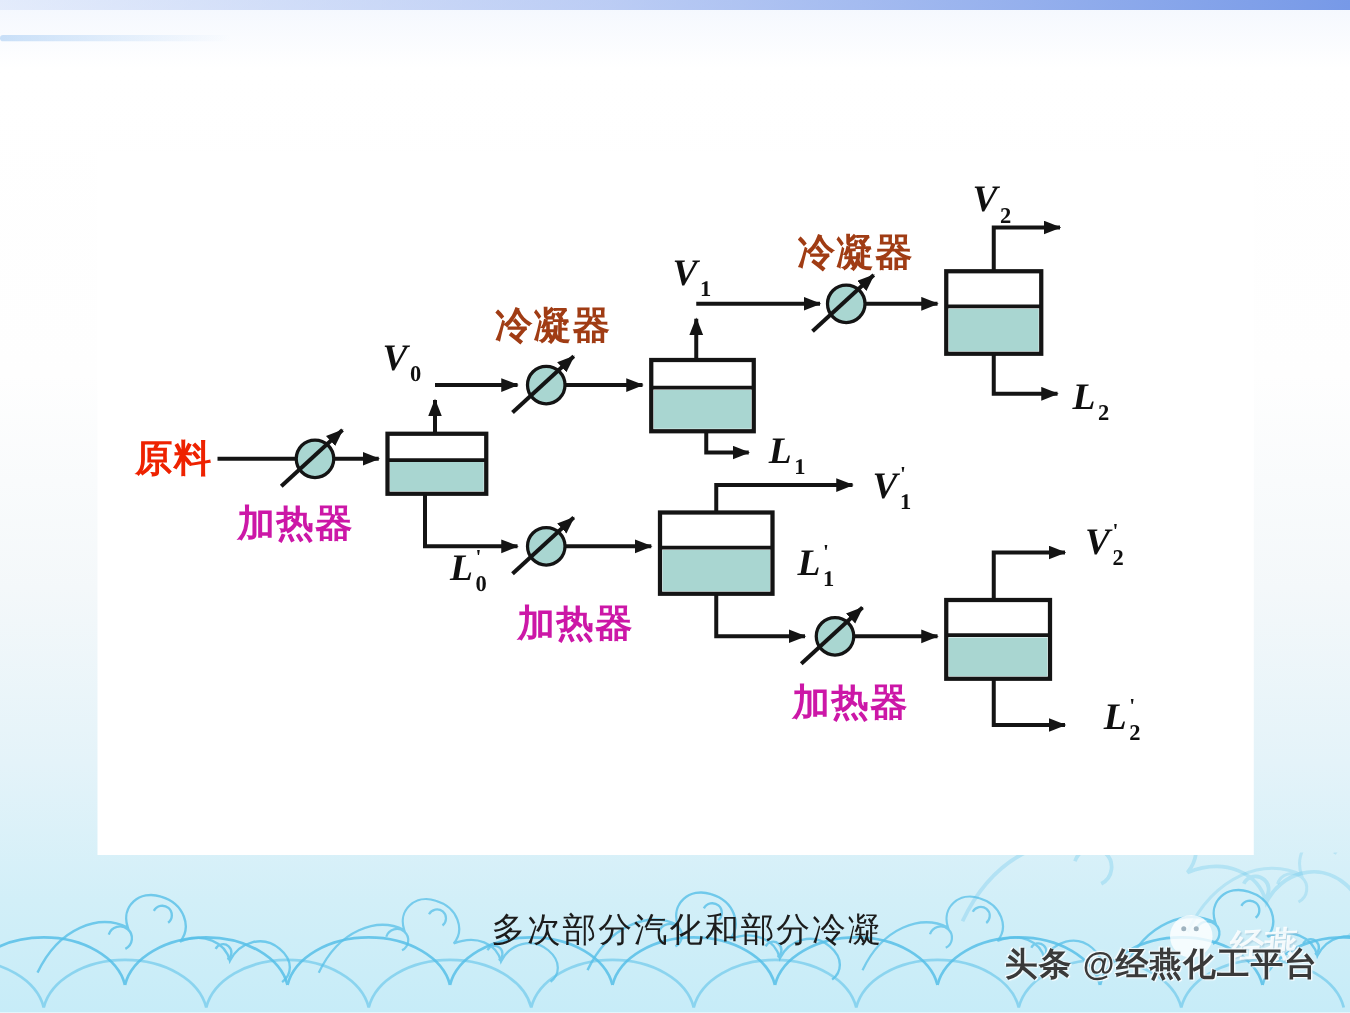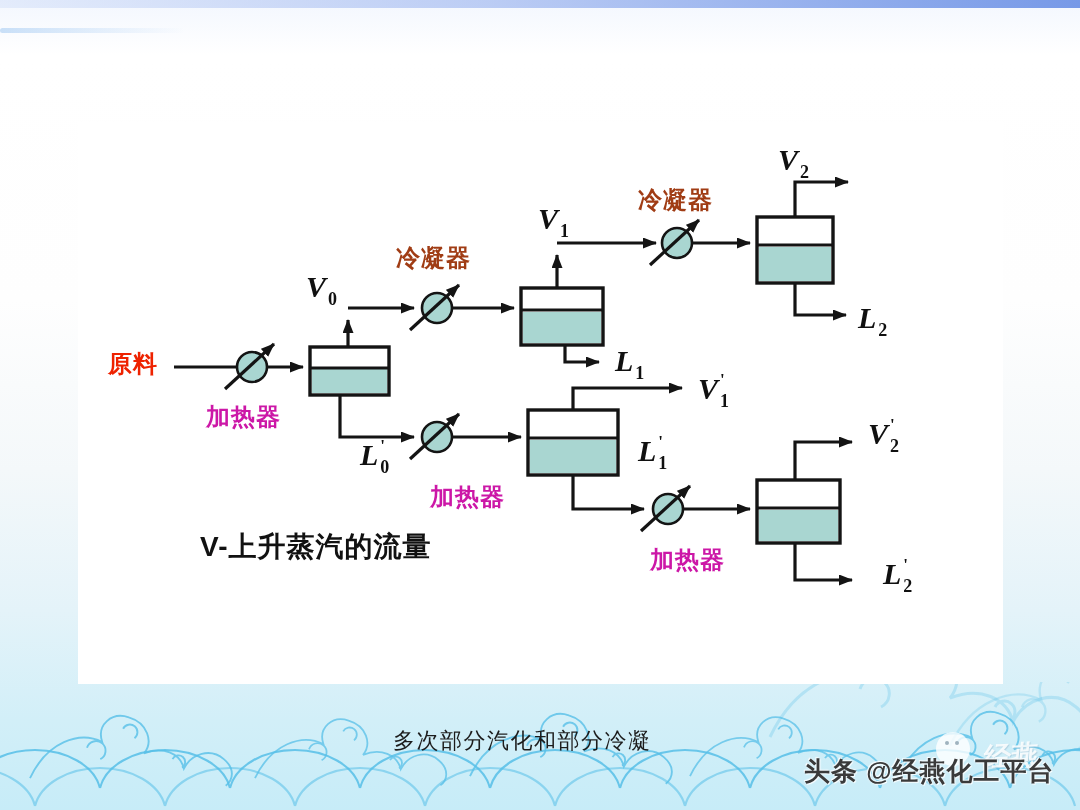--- a/index.html
+++ b/index.html
@@ -17,35 +17,35 @@
   .top-streak{
     position:absolute;left:0;top:28px;width:185px;height:5px;border-radius:3px;
     background:linear-gradient(90deg,rgba(160,200,242,.55),rgba(160,200,242,0));
   }
   .content-panel{
     position:absolute;left:78px;top:122px;width:925px;height:562px;
     background:#ffffff;
   }
   .content-panel svg{position:absolute;left:0;top:0;}
   .lbl{position:absolute;line-height:1.05;white-space:nowrap;}
-  .cjk-b{font-weight:bold;font-size:24px;letter-spacing:1px;}
+  .cjk-b{font-weight:bold;font-size:30px;letter-spacing:1px;}
   .feed{color:#ee2200;font-family:Liberation Serif, serif;}
-  .heater{color:#cc17a7;margin-left:16px;}
+  .heater{color:#cc17a7;}
   .cond{color:#a03c14;}
   .legend{font-weight:bold;font-size:28px;color:#111;letter-spacing:1px;}
   .var{
     position:absolute;display:flex;align-items:flex-start;line-height:1;
     font-family:"Liberation Serif",serif;font-weight:bold;font-style:italic;
     font-size:30px;color:#101010;
   }
   .var .ps{display:inline-flex;flex-direction:column;align-items:flex-start;margin-left:2px;}
   .var .prime{font-style:normal;font-size:17px;line-height:11px;height:11px;}
   .var .sub{font-style:normal;font-size:18px;line-height:18px;margin-top:7px;}
   .caption{
-    position:absolute;left:393px;top:726px;font-size:22px;color:#1c1c1c;letter-spacing:1.5px;
+    position:absolute;left:393px;top:726px;font-size:27px;color:#1c1c1c;letter-spacing:1.5px;
   }
   .watermark{
     position:absolute;left:804px;top:754px;font-size:26px;font-weight:bold;color:#3a3a3a;
     letter-spacing:1px;
     text-shadow:0 0 3px #eaf7fc,1px 1px 0 rgba(255,255,255,.9),-1px -1px 0 rgba(255,255,255,.9);
   }
   .ghost-logo{position:absolute;left:936px;top:728px;width:140px;height:46px;pointer-events:none;}
   .ghost-logo .bird{
     position:absolute;left:0;top:4px;width:34px;height:34px;border-radius:50%;
     background:rgba(255,255,255,.80);
@@ -256,21 +256,20 @@
       </span>
   </div>
   <div class="var" style="left:805px;top:437px;">
     <span>L</span>
     <span class="ps">
         <span class="prime">'</span>
         <span class="sub">2</span>
       </span>
   </div>
 
-  <div class="lbl legend" style="left:122px;top:410px;">V-上升蒸汽的流量</div>
 </div>
 
 <div class="caption">多次部分汽化和部分冷凝</div>
 
 <div class="ghost-logo">
   <span class="bird">
       <i class="e1"></i>
       <i class="e2"></i>
     </span>
   <span class="ghost-text">经燕</span>

